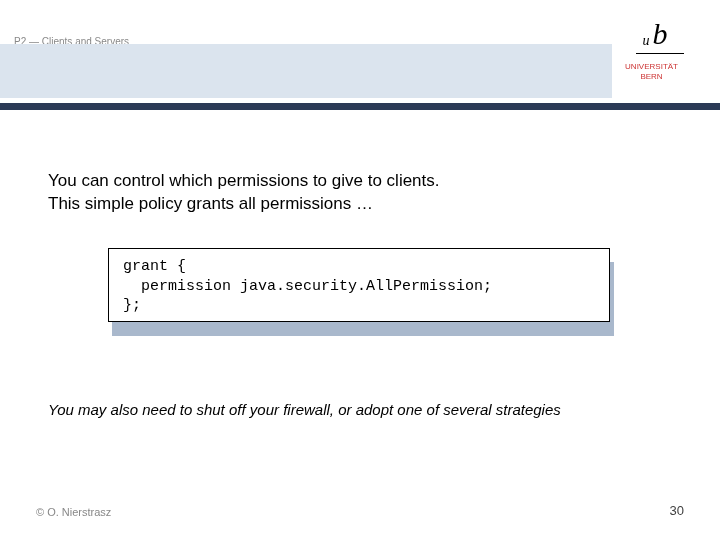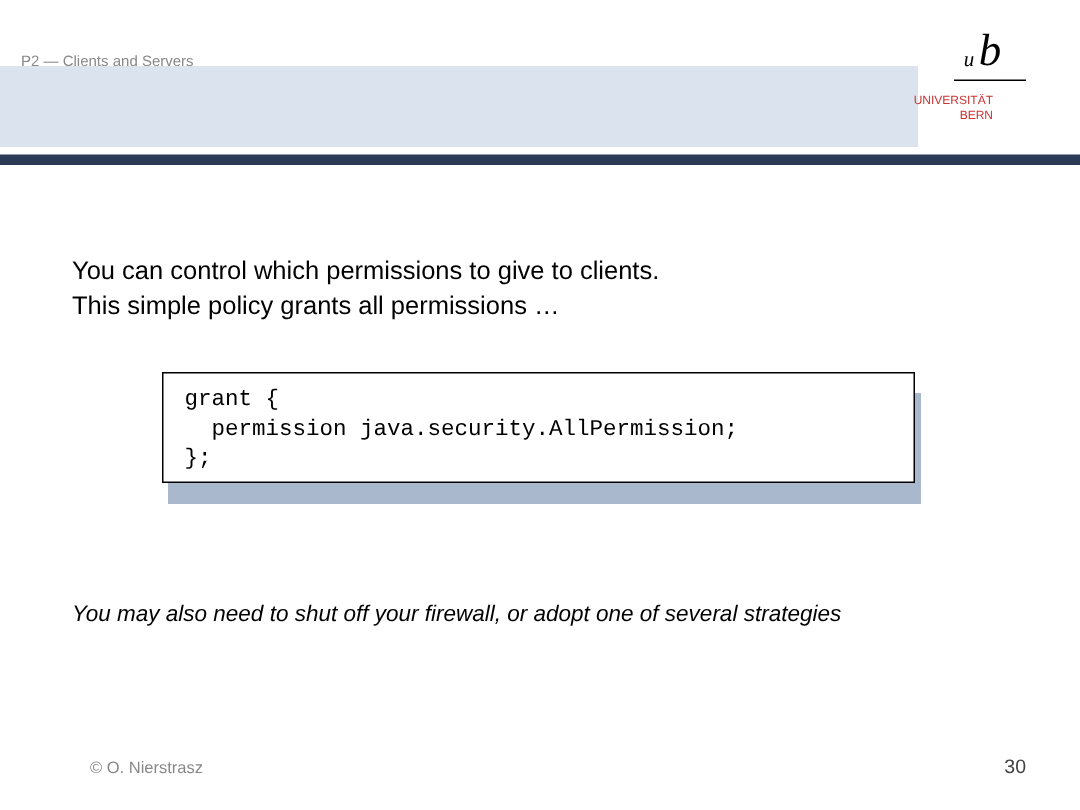--- a/index.html
+++ b/index.html
@@ -5,28 +5,28 @@
   * { box-sizing: border-box; margin: 0; padding: 0; }
   html, body { width: 720px; height: 540px; font-family: Arial, Helvetica, sans-serif; background: #fff; }
   .slide { position: relative; width: 720px; height: 540px; background: #fff; }
   .breadcrumb { position: absolute; top: 8px; left: 14px; font-size: 10px; color: #888; margin-top: 28px; }
   .title-band { position: absolute; top: 44px; left: 0; width: 612px; height: 54px; background: #dbe4ee; }
   .title-text { position: absolute; top: 50px; left: 38px; font-size: 27px; font-weight: bold; color: #000; }
   .logo-box { position: absolute; top: 17px; right: 36px; width: 48px; text-align: center; }
   .logo-b { font-family: Georgia, 'Times New Roman', serif; font-size: 30px; font-style: italic; color: #000; position: relative; display: inline-block; }
   .logo-u { font-size: 14px; font-style: italic; position: absolute; left: -10px; bottom: 2px; }
   .logo-underline { height: 1px; background: #000; margin-top: 2px; }
-  .uni-label { position: absolute; top: 62px; right: 58px; font-size: 8px; color: #c33; line-height: 1.3; text-align: right; }
+  .uni-label { position: absolute; top: 62px; right: 42px; font-size: 8px; color: #c33; line-height: 1.3; text-align: center; }
   .sep { position: absolute; top: 103px; left: 0; width: 720px; height: 7px; background: #2b3a56; }
   .body1 { position: absolute; top: 170px; left: 48px; font-size: 17px; color: #000; line-height: 1.35; }
   .code-shadow { position: absolute; top: 262px; left: 112px; width: 502px; height: 74px; background: #a9b8cc; }
   .code-box { position: absolute; top: 248px; left: 108px; width: 502px; height: 74px; background: #fff; border: 1.5px solid #000; padding: 8px 14px; font-family: "Courier New", Courier, monospace; font-size: 15px; line-height: 1.3; white-space: pre; color: #000; }
   .body2 { position: absolute; top: 388px; left: 48px; width: 630px; font-size: 15px; font-style: italic; color: #000; line-height: 1.3; margin-top: 12px; }
   .body2 .indent { padding-left: 30px; display: block; }
-  .footer-left { position: absolute; bottom: 22px; left: 60px; font-size: 11px; color: #888; text-align: center; }
+  .footer-left { position: absolute; bottom: 22px; left: 36px; font-size: 11px; color: #888; text-align: center; }
   .footer-right { position: absolute; bottom: 22px; right: 36px; font-size: 13px; color: #404040; }
 </style>
 </head>
 <body>
 
 <div class="slide">
 
   <div class="breadcrumb">P2 — Clients and Servers</div>
 
   <div class="title-band"></div>

